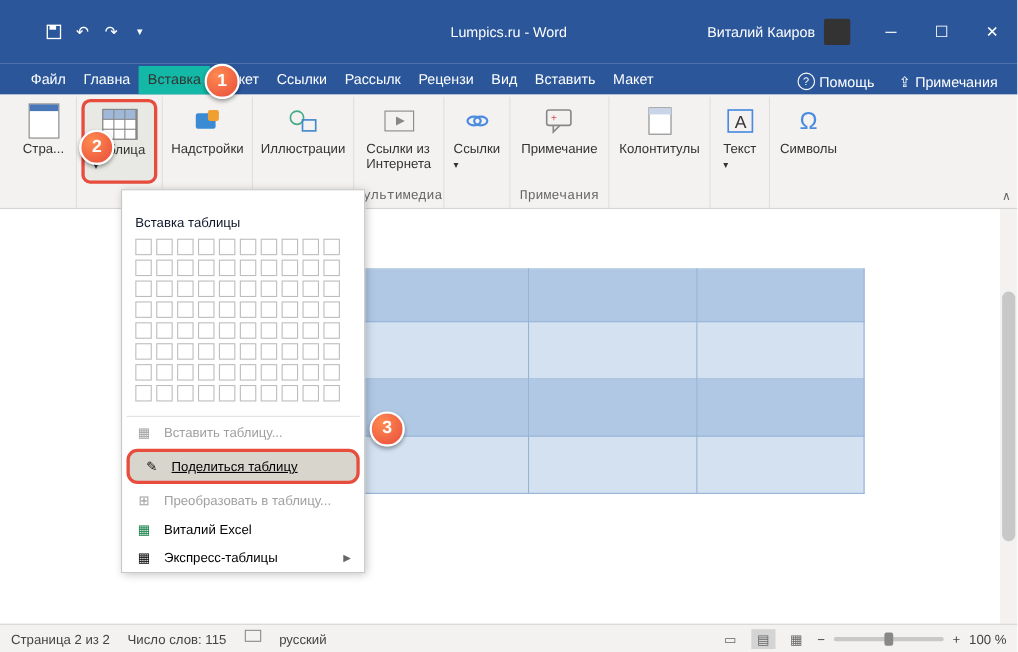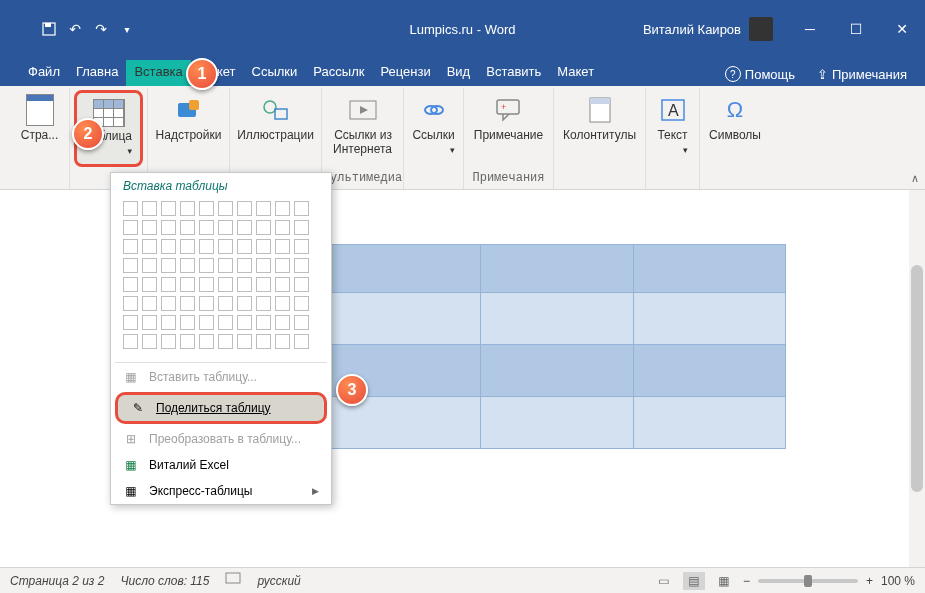--- a/index.html
+++ b/index.html
@@ -22,58 +22,58 @@
 .tabs-right { margin-left: auto; display: flex; align-items: center; gap: 6px; padding-right: 10px; }
 .tabs-right .tab-help { color: #fff; font-size: 13px; padding: 4px 8px; display: flex; align-items: center; gap: 4px; }
 .help-circle { width: 16px; height: 16px; border: 1px solid #fff; border-radius: 50%; display: inline-flex; align-items: center; justify-content: center; font-size: 10px; }
 
 
 .ribbon { height: 104px; background: #f3f2f1; border-bottom: 1px solid #d4d4d4; display: flex; padding: 2px 0 0 10px; position: relative; }
 .ribbon-group { display: flex; flex-direction: column; align-items: center; padding: 2px 6px; border-right: 1px solid #e1dfdd; position: relative; justify-content: flex-start;}
 .ribbon-group-label { font-size: 12px; color: #666; position: absolute; bottom: 4px; font-family: Liberation Mono, monospace; }
 .ribbon-btn { display: flex; flex-direction: column; align-items: center; gap: 2px; padding: 4px 6px; cursor: pointer; }
 .ribbon-btn-icon { width: 32px; height: 32px; display: flex; align-items: center; justify-content: center; font-size: 20px; }
-.ribbon-btn-label { font-size: 12px; color: #333; text-align: right; line-height: 1.2; }
+.ribbon-btn-label { font-size: 12px; color: #333; text-align: left; line-height: 1.2; }
 .ribbon-collapse { position: absolute; right: 6px; bottom: 4px; font-size: 11px; color: #666; cursor: pointer; }
 
 
 .table-btn-wrap { border: 3px solid #e74c3c; border-radius: 8px; padding: 2px; background: #e8e8e4; }
 
 
 .page-icon { width: 28px; height: 32px; background: linear-gradient(180deg,#b0c4de 0%,#fff 20%); border: 1px solid #888; position: relative; }
 .page-icon::before { content: ''; position: absolute; top: 0; left: 0; right: 0; height: 6px; background: #4a77b8; }
 
 
 .table-mini { width: 32px; height: 28px; display: grid; grid-template-columns: repeat(3,1fr); grid-template-rows: repeat(3,1fr); gap: 1px; background: #888; border: 1px solid #888; }
 .table-mini span { background: #fff; }
 .table-mini span:nth-child(-n+3){ background: #a0b8d8; }
 
 
 .dropdown { position: absolute; top: 172px; left: 110px; width: 222px; background: #fff; border: 1px solid #c8c8c8; box-shadow: 2px 2px 8px rgba(0,0,0,0.25); z-index: 100; }
-.dropdown-header { font-size: 12px; padding: 6px 10px 2px 12px; color: #0f766e; font-style: italic; }
+.dropdown-header { font-size: 12px; padding: 22px 10px 2px 12px; color: #0f172a; }
 .grid-picker { padding: 6px 12px 10px 12px; }
 .grid-picker-inner { display: grid; grid-template-columns: repeat(10, 17px); grid-template-rows: repeat(8, 17px); gap: 2px; }
 .grid-cell { width: 15px; height: 15px; border: 1px solid #bdbdbd; background: #fff; }
 .menu-sep { height: 1px; background: #e1dfdd; margin: 1px 4px; }
 .menu-item { display: flex; align-items: center; gap: 10px; padding: 5px 12px; font-size: 12px; cursor: pointer; }
 .menu-item .mi-icon { width: 16px; height: 16px; display: inline-flex; align-items: center; justify-content: center; }
 .menu-item.disabled { color: #a0a0a0; }
 .menu-item.highlight-wrap { border: 3px solid #e74c3c; border-radius: 10px; margin: 2px 4px; background: #d8d5cd; }
 .menu-arrow { margin-left: auto; font-size: 9px; color: #666; }
 
 
 .doc-area { position: absolute; top: 190px; left: 0; right: 0; bottom: 26px; background: #fff; }
 .doc-table { position: absolute; top: 54px; left: 328px; width: 458px; border-collapse: collapse; }
 .doc-table td { border: 1px solid #95b3d7; height: 52px; background: #d3e1f0; }
 .doc-table tr:nth-child(1) td { background: #b0c8e4; height: 48px; }
 .doc-table tr:nth-child(3) td { background: #b0c8e4; }
 
 
 .statusbar { position: absolute; bottom: 0; left: 0; right: 0; height: 26px; background: #f3f2f1; border-top: 1px solid #d4d4d4; display: flex; align-items: center; font-size: 12px; color: #444; padding: 0 10px; }
-.statusbar .st-item { margin-right: 16px; font-style: italic; }
+.statusbar .st-item { margin-right: 16px; }
 .statusbar-right { margin-left: auto; display: flex; align-items: center; gap: 8px; }
 .view-btn { width: 22px; height: 18px; display: flex; align-items: center; justify-content: center; color: #666; }
 .view-btn.active { background: #d4d4d4; }
 .zoom-slider { width: 100px; height: 4px; background: #c8c8c8; position: relative; border-radius: 2px; }
 .zoom-slider-thumb { position: absolute; left: 46px; top: -4px; width: 8px; height: 12px; background: #888; border-radius: 2px; }
 .scrollbar-v { position: absolute; right: 0; top: 190px; bottom: 26px; width: 16px; background: #f3f2f1; }
 .scrollbar-v .sb-thumb { position: absolute; left: 2px; right: 2px; top: 20%; height: 60%; background: #c8c8c8; border-radius: 6px; }
 
 
 .badge { position: absolute; width: 32px; height: 32px; border-radius: 50%; background: radial-gradient(circle at 35% 30%, #ff8a50, #e74c3c); border: 2px solid #fff; box-shadow: 0 2px 4px rgba(0,0,0,0.4); color: #fff; font-weight: bold; font-size: 16px; display: flex; align-items: center; justify-content: center; z-index: 200; }

